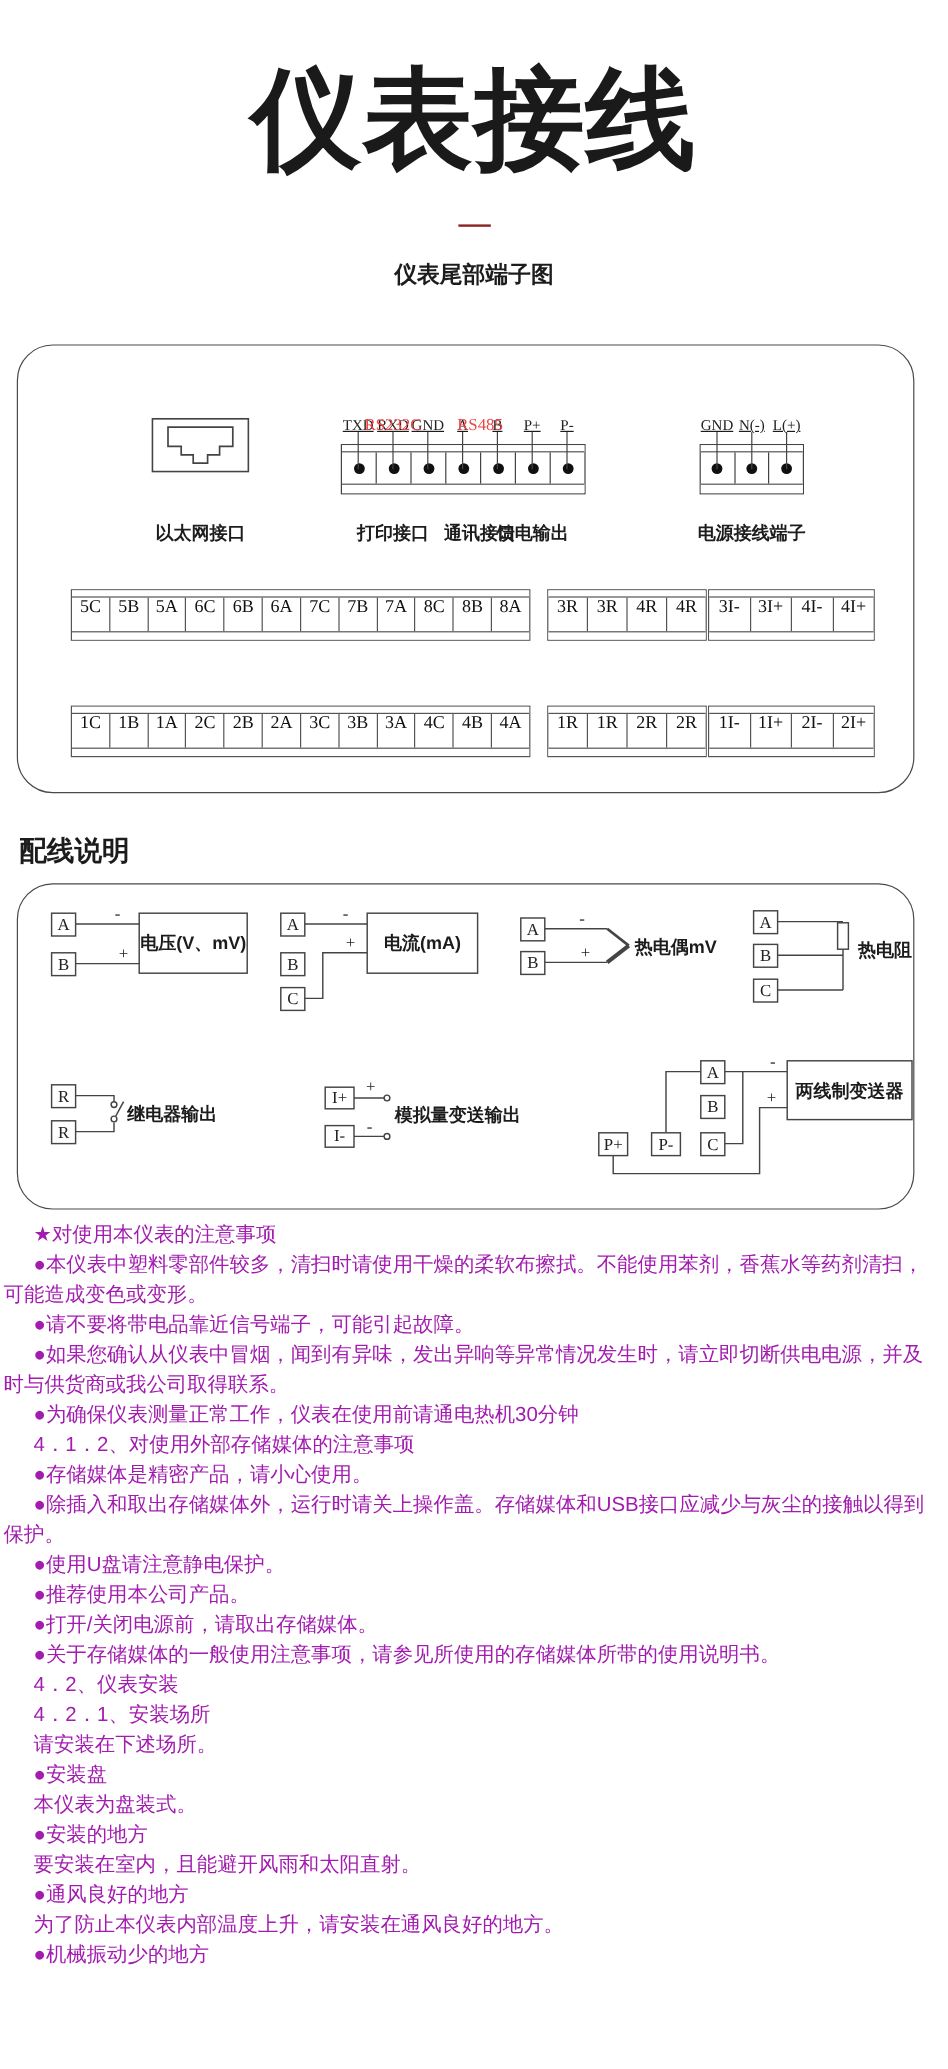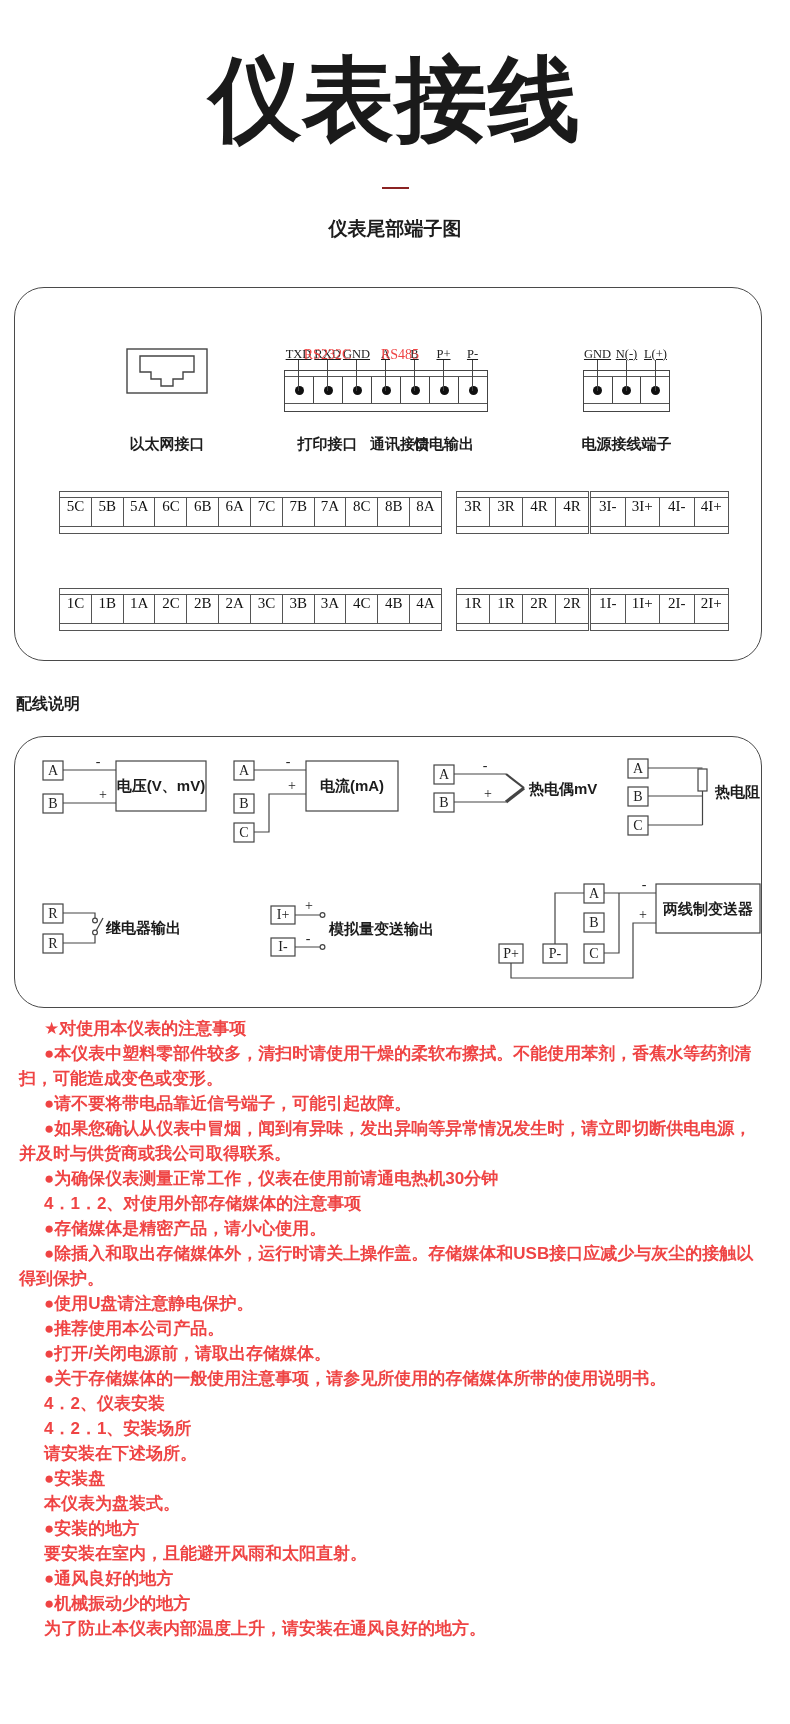--- a/index.html
+++ b/index.html
@@ -6,21 +6,21 @@
   body{width:790px;height:1724px;position:relative;background:#fff;
        font-family:"Liberation Sans","DejaVu Sans",sans-serif;color:#1c1c1c;overflow:hidden;}
   .title{position:absolute;top:38px;left:0;width:790px;text-align:center;
          font-size:92px;font-weight:900;letter-spacing:1px;color:#1a1a1a;white-space:nowrap;}
   .red-rule{position:absolute;top:187px;left:382px;width:27px;height:2px;background:#8b2323;}
   .subtitle{position:absolute;top:216px;left:0;width:790px;text-align:center;
             font-size:19px;font-weight:600;}
   .panel{position:absolute;left:14px;width:746px;border:1.5px solid #4a4a4a;border-radius:30px;background:#fff;}
   #panel1{top:287px;height:372px;}
   #panel2{top:736px;height:270px;}
-  .wiring-label{position:absolute;left:16px;top:694px;font-size:16px;font-weight:600;}
+  .wiring-label{position:absolute;left:16px;top:694px;font-size:23px;font-weight:600;}
 
   
   .eth-icon{position:absolute;left:111px;top:60px;}
   .caption{position:absolute;top:125px;height:20px;text-align:center;font-size:15px;font-weight:600;white-space:nowrap;margin-top:22px;}
 
   
   .tblock{position:absolute;}
   .tb-headers{position:relative;height:16px;}
   .tb-headers span{position:absolute;top:16px;text-align:center;font:14px "Liberation Serif","DejaVu Serif",serif;color:#ef4444;}
   .tb-h0{left:0;width:87px;}
@@ -53,22 +53,22 @@
   .scell:last-child{border-right:none;}
 
   
   .wl{font:14px "Liberation Serif","DejaVu Serif",serif;fill:#222;text-anchor:middle;}
   .sign{font:14px "Liberation Serif","DejaVu Serif",serif;fill:#222;text-anchor:middle;}
   .cn{font-size:15px;font-weight:600;fill:#1c1c1c;font-family:"Liberation Sans","DejaVu Sans",sans-serif;}
   .cnc{font-size:15px;font-weight:600;fill:#1c1c1c;text-anchor:middle;font-family:"Liberation Sans","DejaVu Sans",sans-serif;}
 
   
   .notes{position:absolute;left:0;top:1016px;width:782px;}
-  .notes p{margin:0;padding:0 19px;text-indent:25px;font-size:17px;font-weight:700;
-           line-height:25px;color:#ef4444;}
+  .notes p{margin:0;padding:0 3px;text-indent:25px;font-size:17px;font-weight:400;
+           line-height:25px;color:#a21caf;}
 </style>
 </head>
 <body>
 
 <div class="title">仪表接线</div>
 <div class="red-rule"></div>
 <div class="subtitle">仪表尾部端子图</div>
 
 <div class="panel" id="panel1">
 
@@ -335,15 +335,15 @@
     <p class="note bullet">●打开/关闭电源前，请取出存储媒体。</p>
     <p class="note bullet">●关于存储媒体的一般使用注意事项，请参见所使用的存储媒体所带的使用说明书。</p>
     <p class="note section">4．2、仪表安装</p>
     <p class="note section">4．2．1、安装场所</p>
     <p class="note plain">请安装在下述场所。</p>
     <p class="note bullet">●安装盘</p>
     <p class="note plain">本仪表为盘装式。</p>
     <p class="note bullet">●安装的地方</p>
     <p class="note plain">要安装在室内，且能避开风雨和太阳直射。</p>
     <p class="note bullet">●通风良好的地方</p>
+    <p class="note plain">为了防止本仪表内部温度上升，请安装在通风良好的地方。</p>
     <p class="note bullet">●机械振动少的地方</p>
-    <p class="note plain">为了防止本仪表内部温度上升，请安装在通风良好的地方。</p>
   </div>
 
 </body></html>

